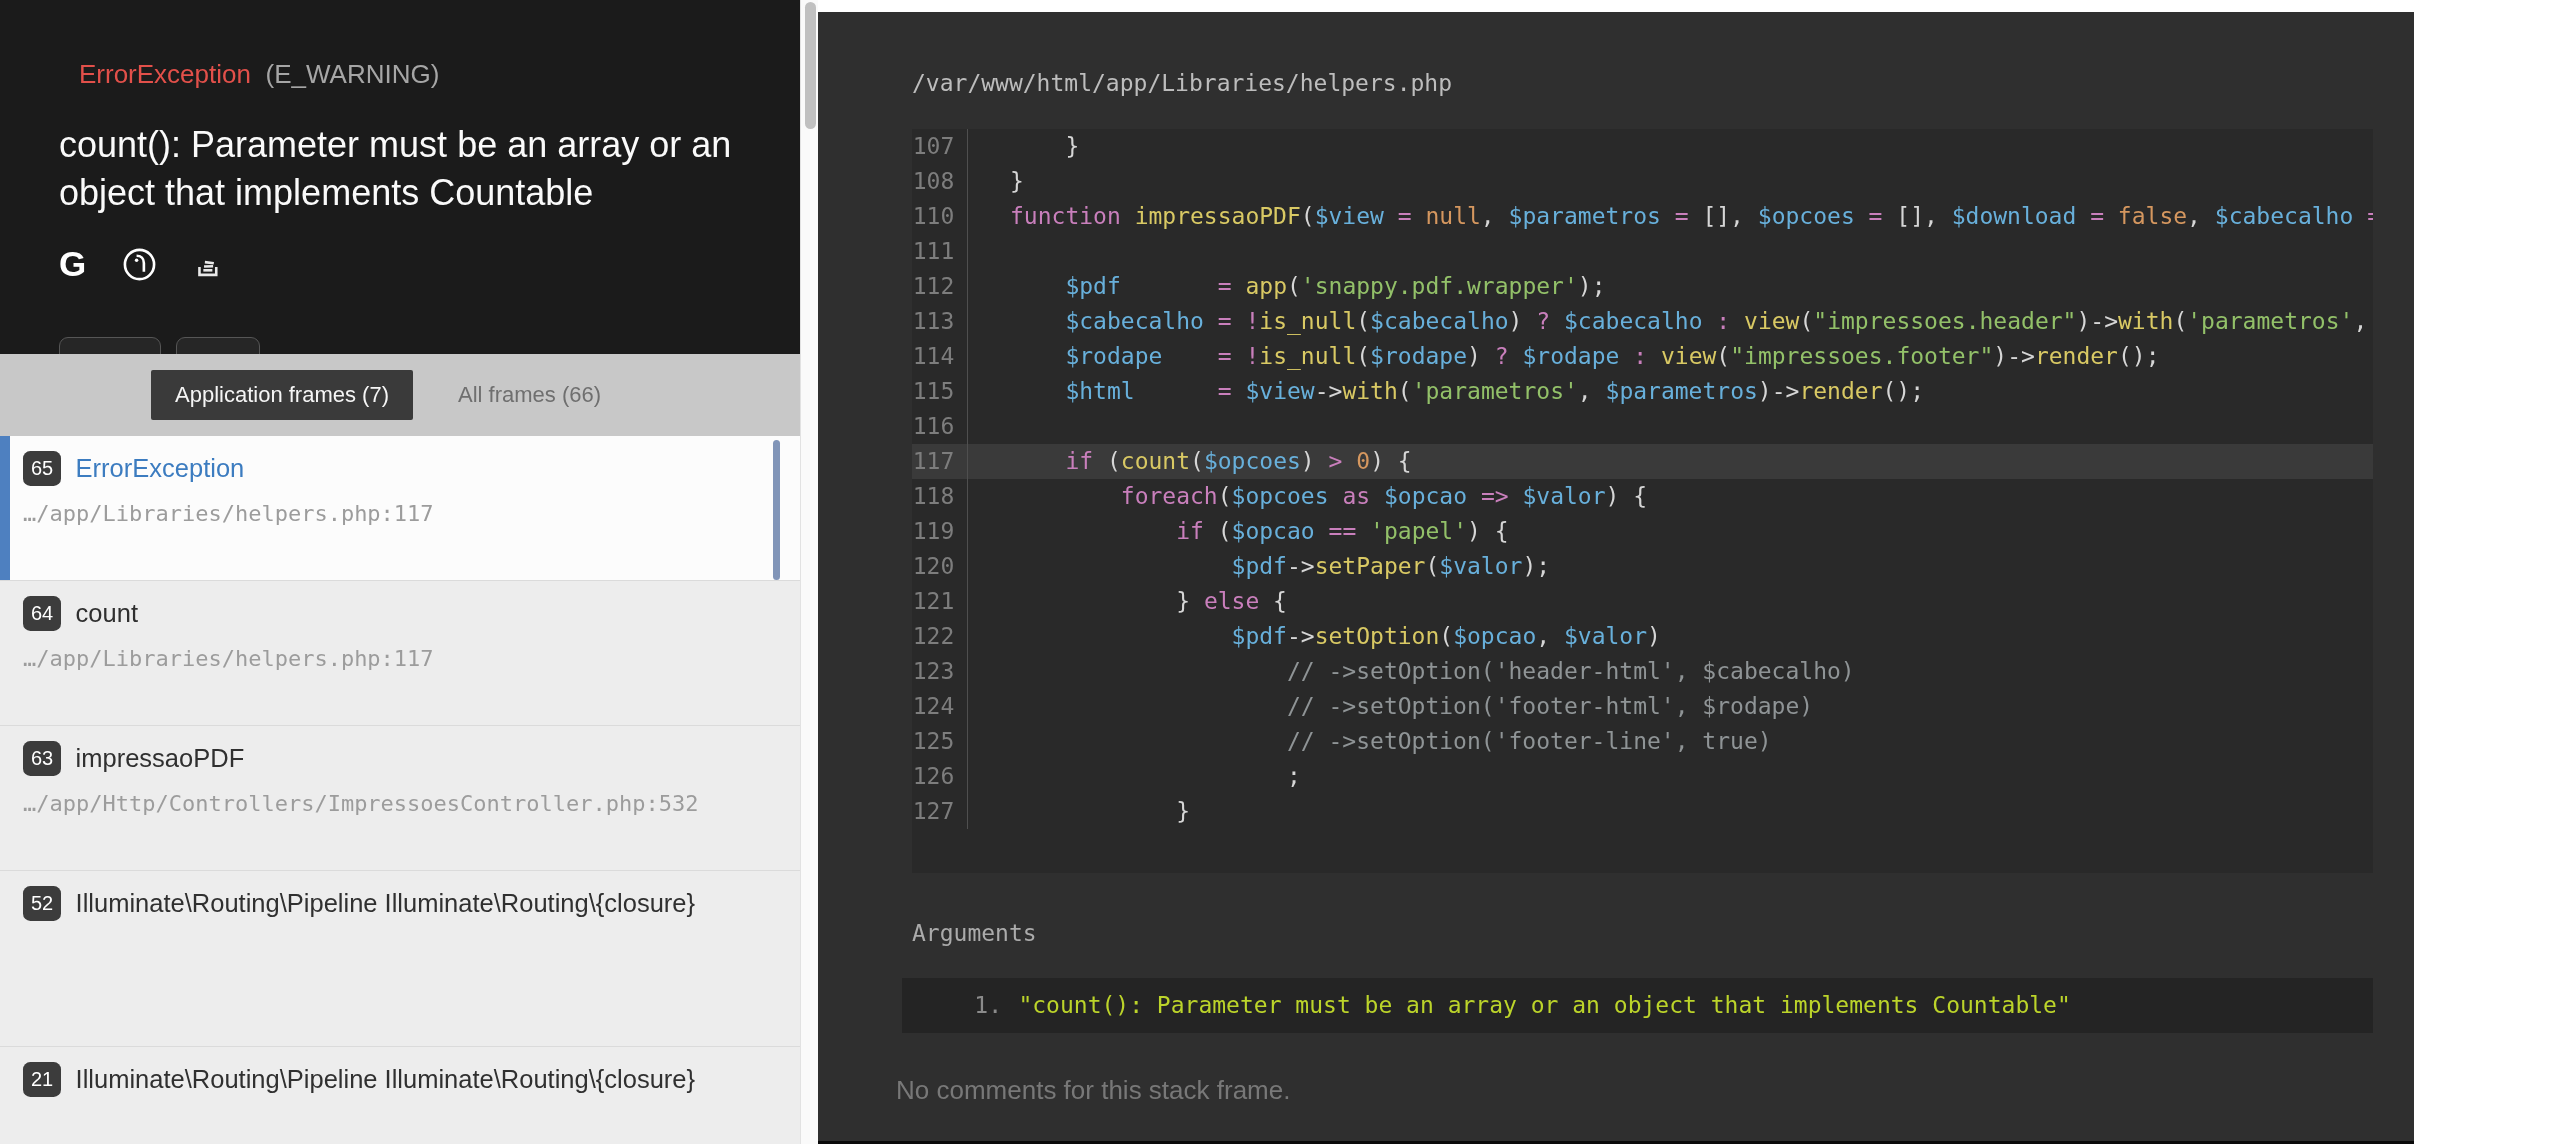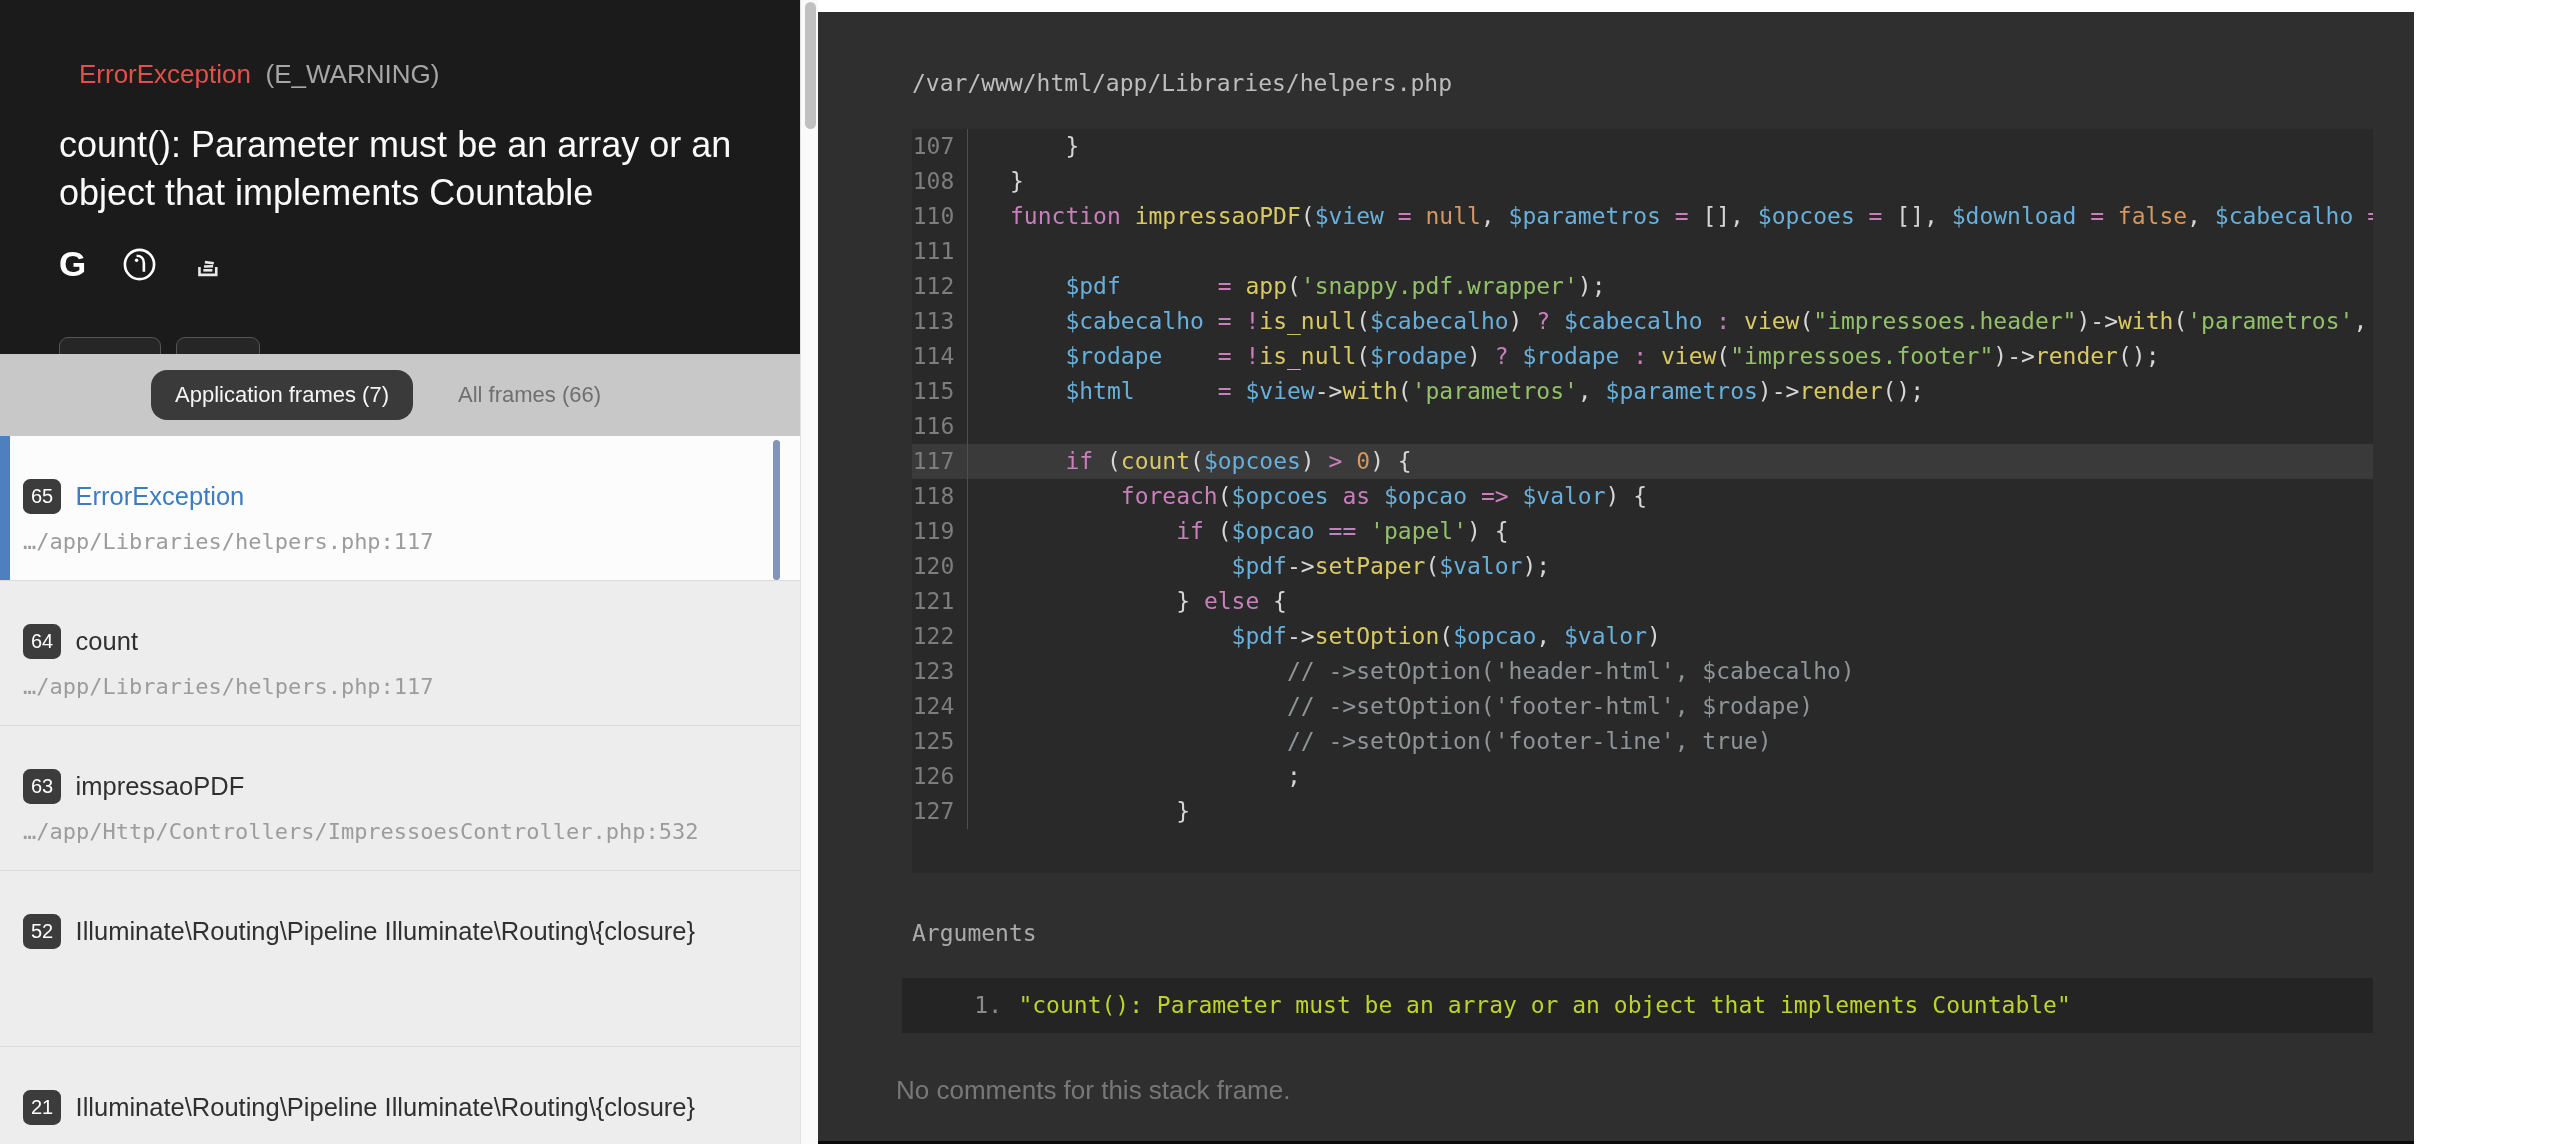--- a/index.html
+++ b/index.html
@@ -16,25 +16,25 @@
   .exc-message { margin-top:32px; width:678px; color:#FAFAFA; font-size:36px; line-height:48px; font-weight:400; }
   .search-icons { margin-top:27px; display:flex; align-items:center; gap:36px; height:40px; }
   .gicon { color:#FFFFFF; font-size:35px; font-weight:700; }
   .icon-btn { display:inline-flex; align-items:center; }
   .ghost-buttons { position:absolute; bottom:-47px; left:59px; display:flex; gap:14.6px; }
   .ghost-btn { height:64px; border:1.8px solid #565656; border-radius:9px; background:#262626; }
   .ghost-btn.b1 { width:102px; }
   .ghost-btn.b2 { width:84px; }
 
   .tabbar { height:82px; background:#C8C8C8; display:flex; align-items:center; padding-left:151px; }
-  .tab-active { background:#3A3A3A; color:#F5F5F5; font-size:22px; padding:12px 24px; border-radius:16px; }
+  .tab-active { background:#3A3A3A; color:#F5F5F5; font-size:22px; padding:12px 24px; border-radius:2px; }
   .tab-inactive { color:#6F6F6F; font-size:22px; margin-left:45px; }
 
   .frames { position:relative; height:709px; overflow:hidden; background:#EDEDED; }
-  .frame { position:relative; border-bottom:1.8px solid #DBDBDB; padding:43px 36px 0 23px; height:145px; background:#EDEDED; }
+  .frame { position:relative; border-bottom:1.8px solid #DBDBDB; padding:15px 36px 0 23px; height:145px; background:#EDEDED; }
   .frame.tall { height:176px; }
   .frame.active { background:#FCFCFC; }
   .active-bar { position:absolute; left:0; top:0; bottom:0; width:10px; background:#4E80C0; }
   .frame-head { display:flex; align-items:flex-start; gap:14.6px; }
   .badge { min-width:38px; height:35px; background:#3C3C3C; color:#FFFFFF; font-size:20px; display:inline-flex; align-items:center; justify-content:center; border-radius:7.3px; padding:0 5.5px; flex:0 0 auto; }
   .ftitle { font-size:25.5px; line-height:33px; color:#303030; max-width:628px; overflow-wrap:anywhere; padding-top:0.9px; }
   .frame.active .ftitle { color:#3C7CC0; }
   .fpath { margin-top:14.6px; font-family:"DejaVu Sans Mono",monospace; font-size:22px; color:#9C9C9C; }
   .frames-scroll-thumb { position:absolute; right:20px; top:3.6px; width:7.3px; height:140px; background:#8195B8; border-radius:3.6px; }
 

